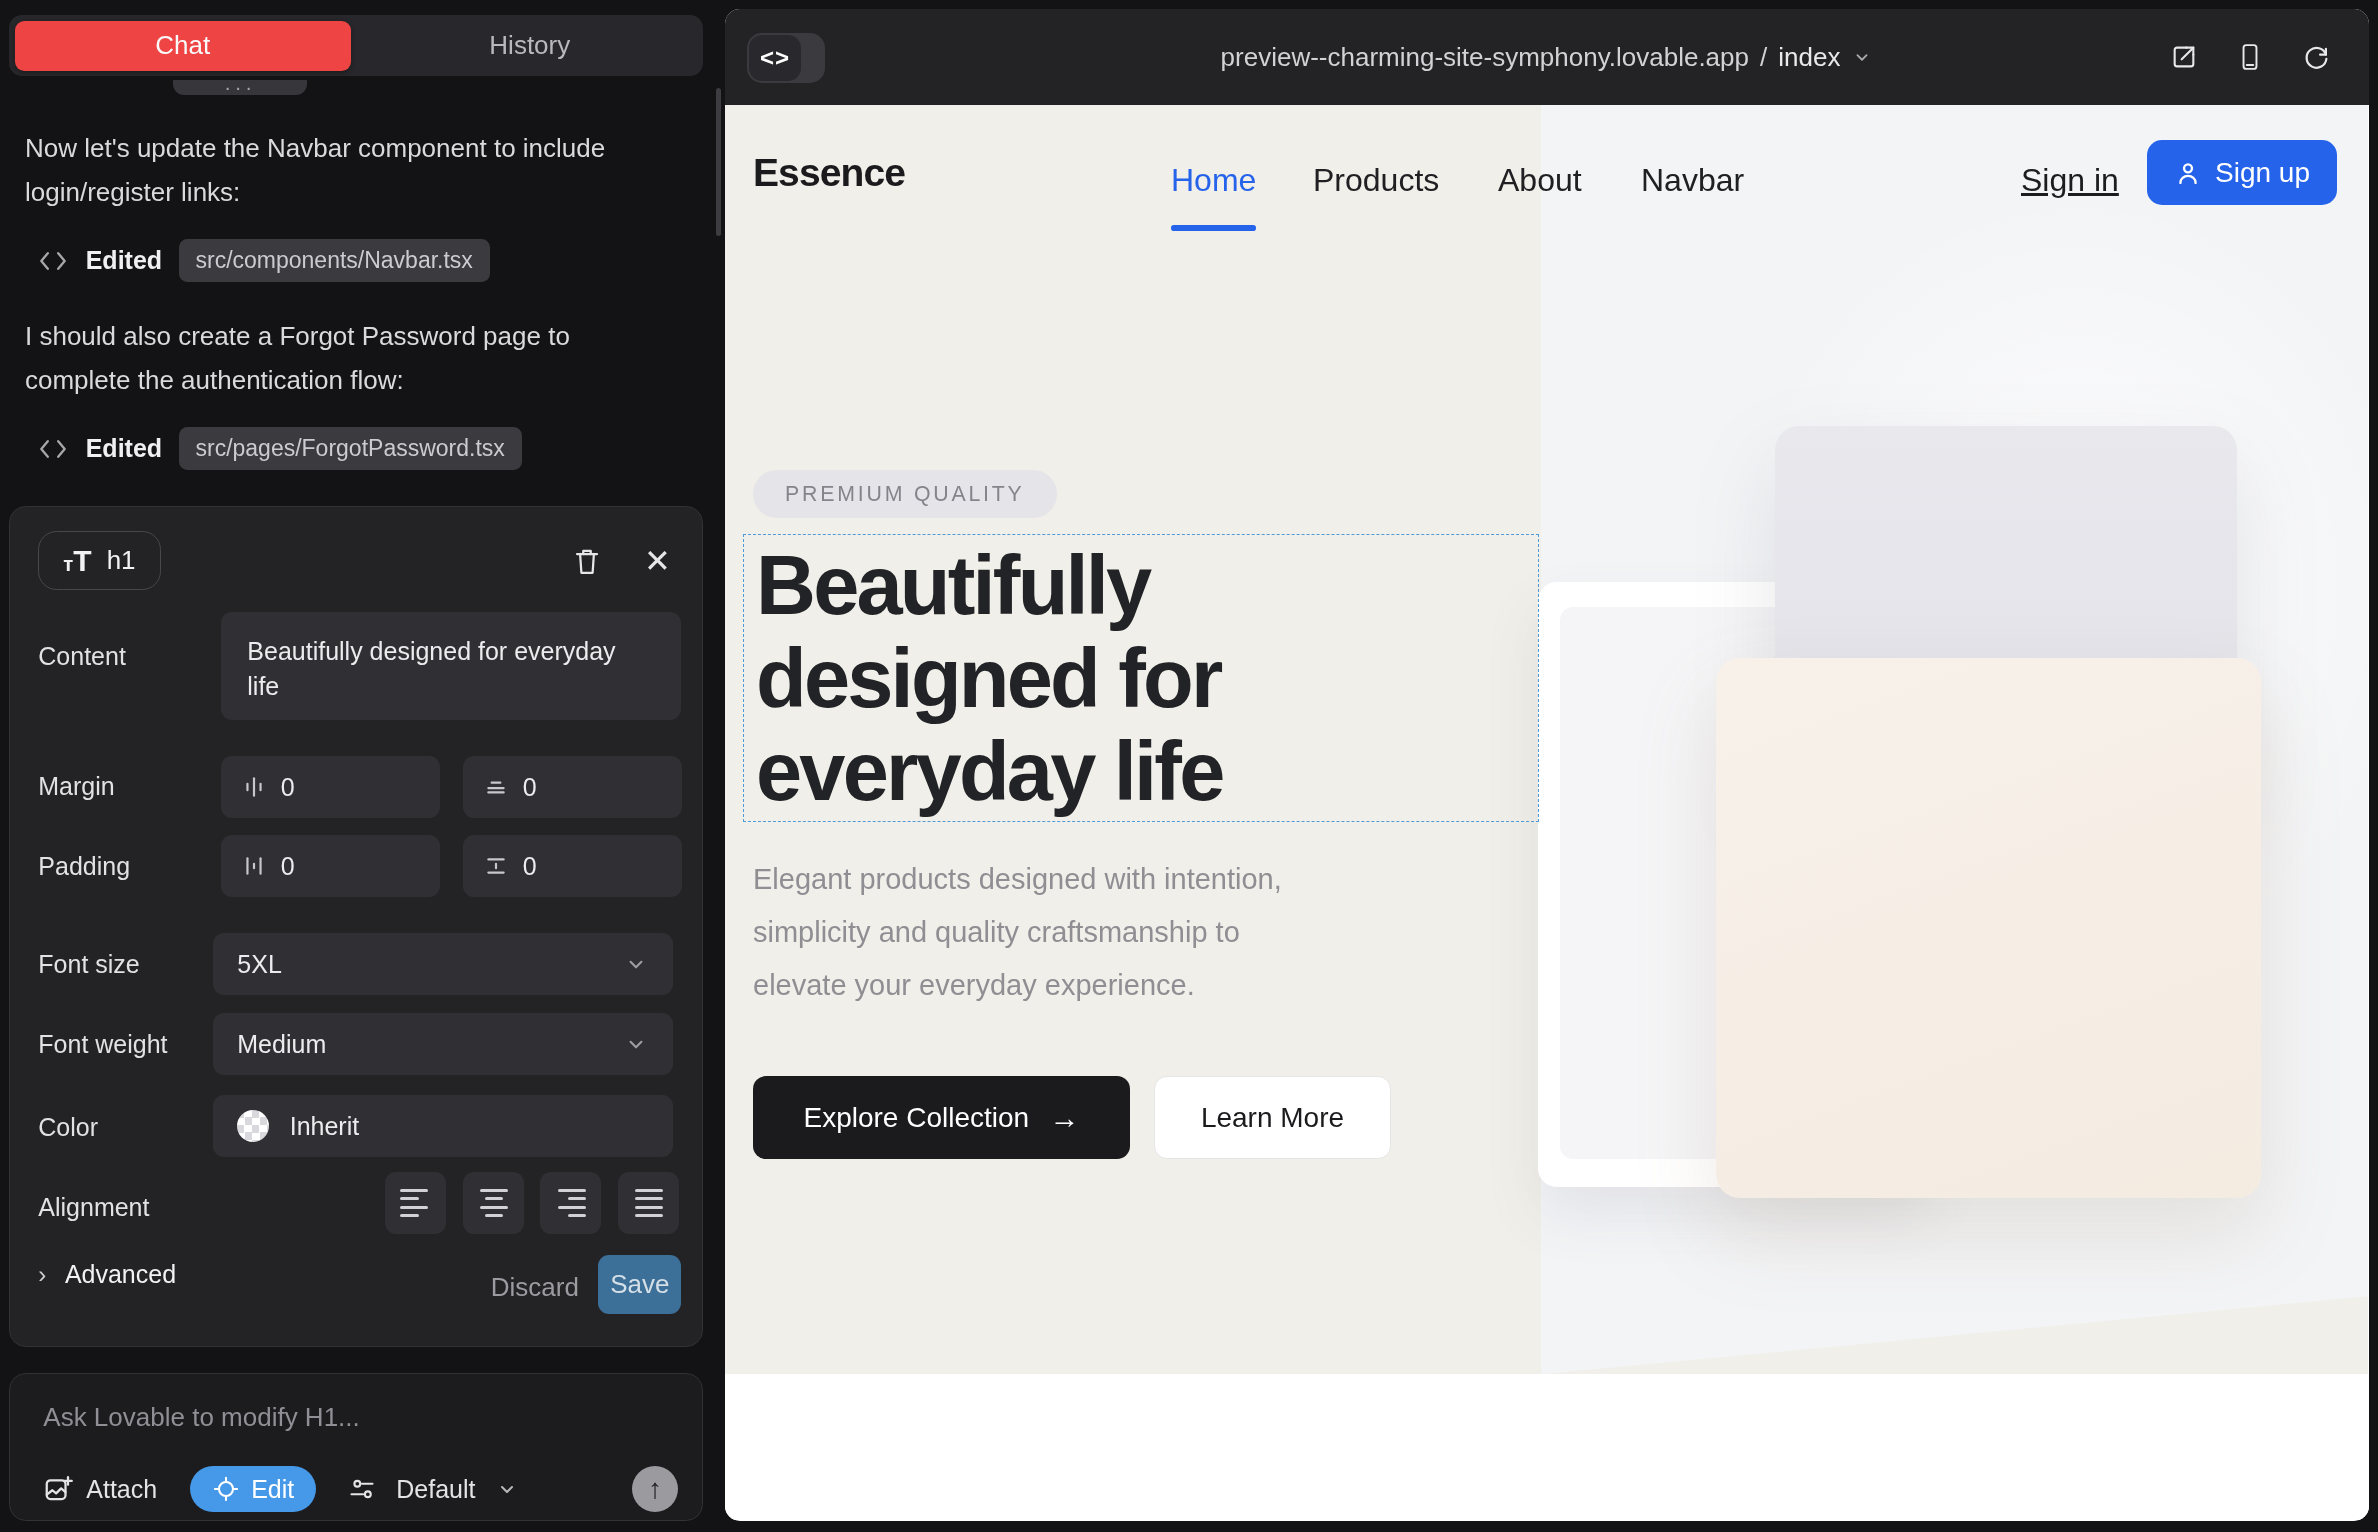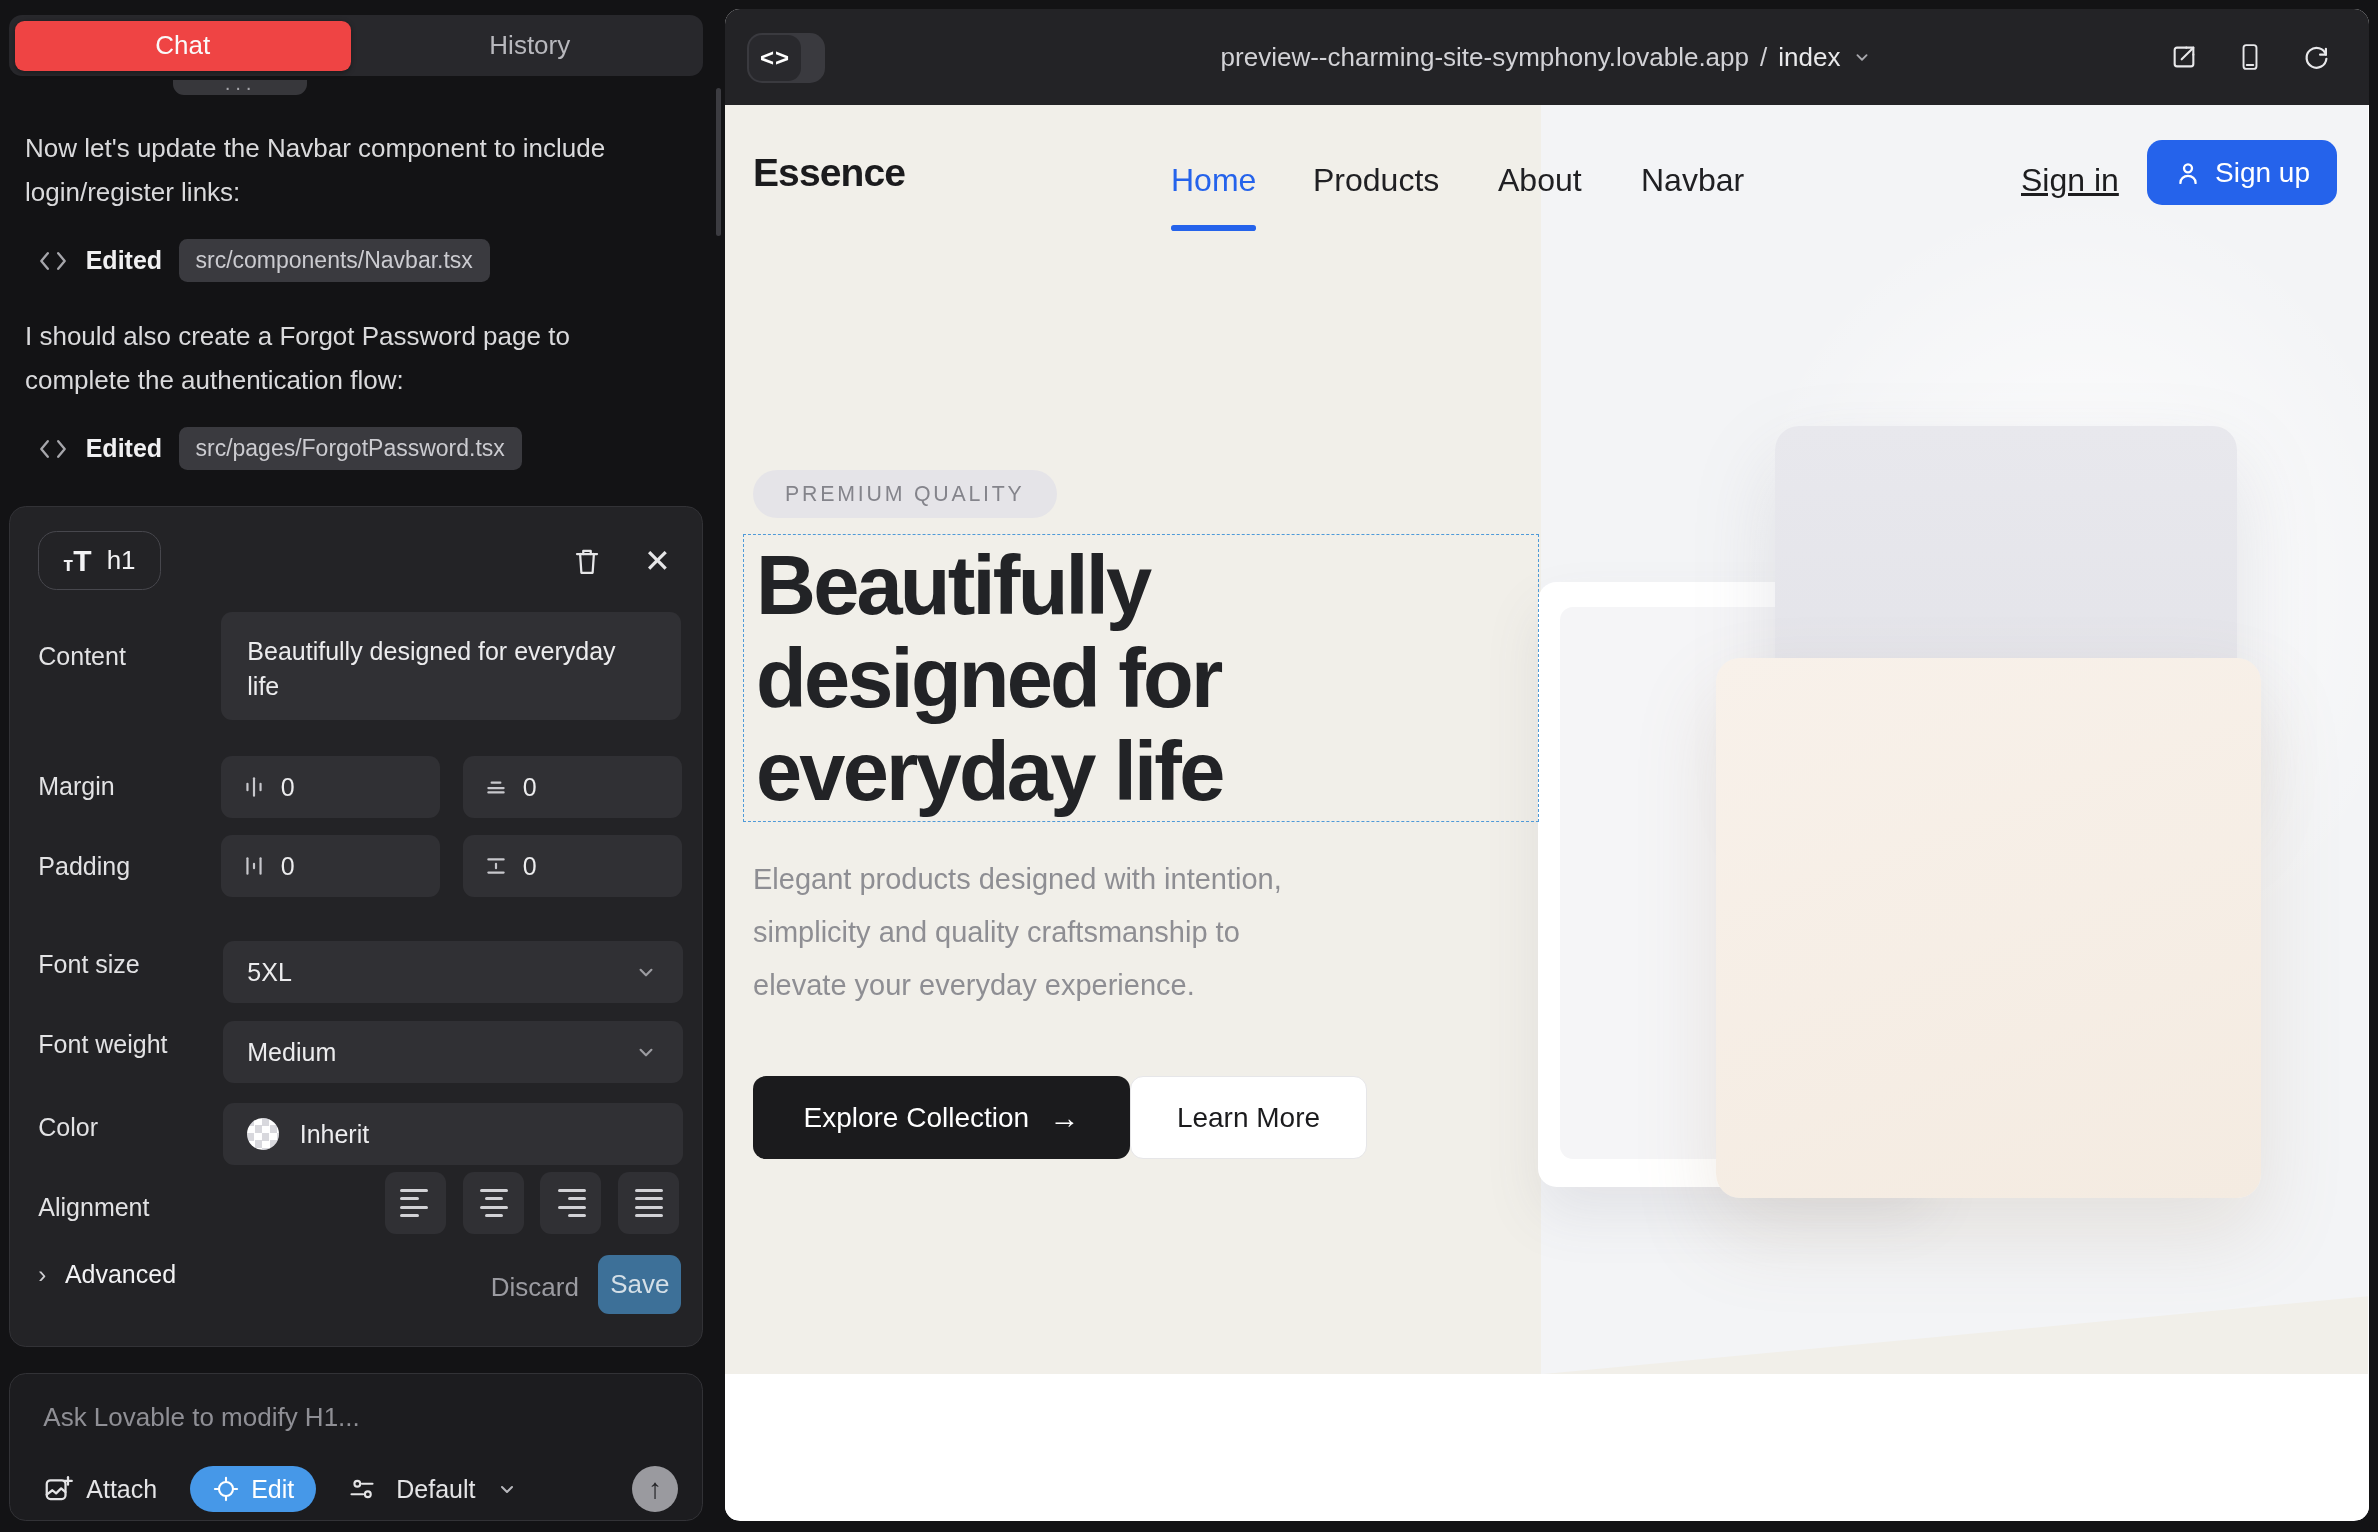--- a/index.html
+++ b/index.html
@@ -46,21 +46,21 @@
               justify-content:center; color:#e6e6e8; cursor:pointer; }
   .trash-btn { left:553px; } .close-btn { left:623px; }
   .close-btn span { font-size:32px; line-height:1; }
 
   .fld-label { position:absolute; left:28px; font-size:25px; color:#e2e2e4; }
   .inp { position:absolute; background:#303034; border-radius:11px; color:#ececee; font-size:25px; }
   .content-box { left:211px; top:105px; width:460px; height:108px; padding:22px 56px 22px 26px; line-height:35px; }
   .pair { left:211px; width:219px; height:62px; display:flex; align-items:center; gap:15px; padding:0 20.4px; }
   .pair.second { left:453px; }
   .pair svg { color:#c7c7cc; flex:none; }
-  .select { left:213px; width:460px; height:62px; display:flex; align-items:center; padding:16px 24px;margin-top:8px; }
+  .select { left:203px; width:460px; height:62px; display:flex; align-items:center; padding:16px 24px; }
   .select .chev { margin-left:auto; color:#9c9ca1; }
   .swatch { width:32px; height:32px; border-radius:50%; margin-right:20.4px; flex:none;
             background:
               conic-gradient(#fff 0 25%, #d8d8dd 0 50%, #fff 0 75%, #d8d8dd 0) 0 0/15px 15px;
             }
   .align-btn { position:absolute; width:61px; height:62px; background:#303034; border-radius:11px;
                display:flex; flex-direction:column; align-items:center; justify-content:center; gap:5.6px; cursor:pointer; }
   .align-btn i { display:block; height:2.8px; border-radius:1.9px; background:#d2d2d6; }
   .advanced { position:absolute; left:28px; top:753px; display:flex; align-items:center; gap:18.6px;
               color:#f2f2f4; font-size:25px; cursor:pointer; }
@@ -140,21 +140,21 @@
 
   
   .quality-badge { position:absolute; left:28px; top:365px; height:48px; padding:0 32px;
                    background:#e5e4e8; border-radius:24px; display:flex; align-items:center;
                    font-size:21.3px; letter-spacing:2.8px; color:#84848b; }
   .sel-box { position:absolute; left:17.6px; top:429px; width:796px; height:288px;
              border:1.9px dashed #4f9ad8; }
   .hero-h1 { position:absolute; left:31px; top:434px; font-size:83px; line-height:93px; font-weight:600;
              letter-spacing:-2.8px; color:#222326; }
   .hero-p { position:absolute; left:28px; top:748px; font-size:29px; line-height:53px; color:#8e8e93; }
-  .cta-row { position:absolute; left:28px; top:971px; display:flex; }
+  .cta-row { position:absolute; left:28px; top:971px; display:flex; gap:24px; }
   .cta-primary { width:377px; height:83px; background:#1b1b1d; border-radius:13px; display:flex;
                  align-items:center; justify-content:center; gap:20.4px; color:#fff; font-size:28px; cursor:pointer; }
   .cta-primary .arrow { font-size:30px; }
   .cta-secondary { width:237px; height:83px; background:#fff; border:1.9px solid #e6e6e8; border-radius:13px;
                    display:flex; align-items:center; justify-content:center; color:#1b1b1d; font-size:28px;
                    cursor:pointer; }
   svg { display:block; }
 </style>
 </head>
 <body>

